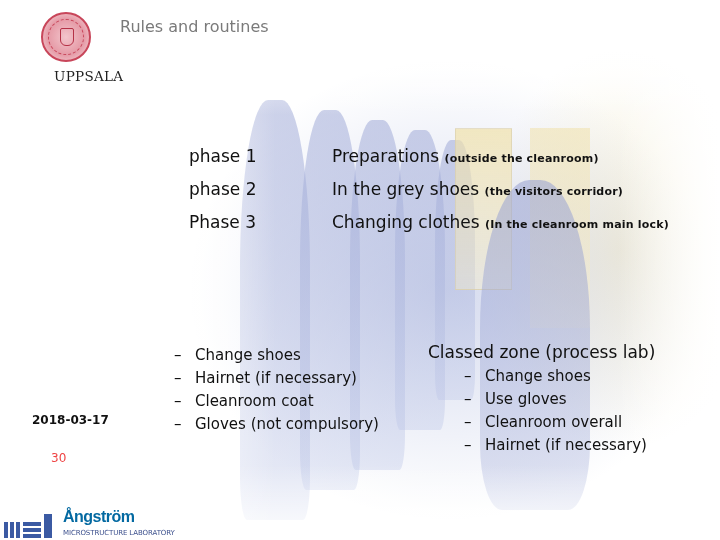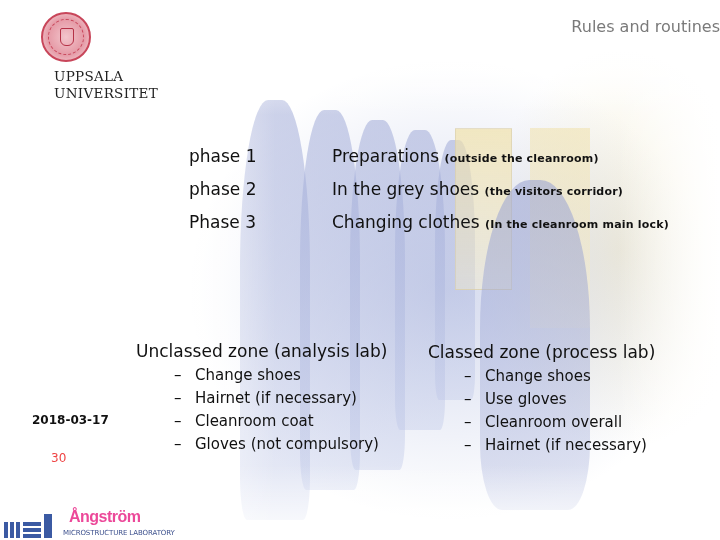--- a/index.html
+++ b/index.html
@@ -59,22 +59,22 @@
       border: 1px solid #b53247; border-radius: 2px 2px 6px 6px;
     }
     .uu-name {
       margin-top: 6px;
       font-family: "DejaVu Serif", serif; font-size: 13.5px; line-height: 17px; color: #222;
       letter-spacing: 0.3px;
       margin-left: 36px;
     }
 
     .title {
-      position: absolute; left: 0; width: 720px; top: 17px; text-align: right;
-      font-size: 16px; color: #7a7a7a; padding-left: 52px; box-sizing: border-box;
+      position: absolute; left: 0; width: 720px; top: 17px; text-align: left;
+      font-size: 16px; color: #7a7a7a; padding-left: 120px; box-sizing: border-box;
     }
     .subtitle {
       position: absolute; left: 160px; top: 93px; font-size: 17px; color: #111;
     }
 
     .phases { position: absolute; left: 189px; top: 146px; }
     .phase-row { position: relative; height: 33px; white-space: nowrap; }
     .phase-label { position: absolute; left: 0; top: 0; font-size: 17px; }
     .phase-desc { position: absolute; left: 143px; top: 0; font-size: 17px; }
     .phase-note { font-size: 11px; font-weight: bold; letter-spacing: 0.2px; }
@@ -93,21 +93,21 @@
     .zone-b { left: 428px; top: 342px; }
     .zone-b .zone-list { margin-left: 36px; }
     .zone-b .txt { left: 21px; }
 
     .date { position: absolute; left: 32px; top: 413px; font-size: 12px; color: #111; font-weight: bold; }
     .page-num { position: absolute; left: 51px; top: 451px; font-size: 12px; color: #ef4444; }
 
     .msl-logo { position: absolute; left: 4px; top: 508px; height: 32px; width: 160px; }
     .msl-bars { position: absolute; left: 0; top: 6px; width: 48px; height: 24px; }
     .msl-bars span { position: absolute; background: #3b5aa3; }
-    .msl-name { position: absolute; left: 59px; top: 0px; font-size: 16px; color: #ec4899; font-family: "Liberation Sans Narrow", "Liberation Sans", sans-serif; font-weight: bold; letter-spacing: -0.5px; margin-left: 6px; }
+    .msl-name { position: absolute; left: 59px; top: 0px; font-size: 16px; color: #0369a1; font-family: "Liberation Sans Narrow", "Liberation Sans", sans-serif; font-weight: bold; letter-spacing: -0.5px; }
     .msl-sub { position: absolute; left: 59px; top: 21px; font-size: 7px; color: #3b4f8c; letter-spacing: -0.1px; white-space: nowrap; }
   </style>
 </head>
 <body>
 
 <div class="slide">
 
   <div class="photo">
     <div class="coat" style="left:90px;top:60px;width:70px;height:420px;"></div>
     <div class="coat" style="left:150px;top:70px;width:60px;height:380px;"></div>
@@ -117,21 +117,20 @@
     <div class="door"></div>
     <div class="door2"></div>
     <div class="person"></div>
     <div class="fade"></div>
   </div>
 
   <div class="uu-logo">
     <div class="seal"></div>
     <div class="uu-name">
       <div>UPPSALA</div>
-      <div>UNIVERSITET</div>
     </div>
   </div>
 
   <div class="title">Rules and routines</div>
 
   <div class="phases">
     <div class="phase-row">
       <span class="phase-label">phase 1</span>
       <span class="phase-desc"><span>Preparations</span> <span class="phase-note">(outside the cleanroom)</span></span>
     </div>
@@ -139,21 +138,20 @@
       <span class="phase-label">phase 2</span>
       <span class="phase-desc"><span>In the grey shoes</span> <span class="phase-note">(the visitors corridor)</span></span>
     </div>
     <div class="phase-row">
       <span class="phase-label">Phase 3</span>
       <span class="phase-desc"><span>Changing clothes</span> <span class="phase-note">(In the cleanroom main lock)</span></span>
     </div>
   </div>
 
   <div class="zone zone-a">
-    <div class="zone-title">Unclassed zone (analysis lab)</div>
     <ul class="zone-list">
       <li><span class="dash">–</span><span class="txt">Change shoes</span>&nbsp;</li>
       <li><span class="dash">–</span><span class="txt">Hairnet (if necessary)</span>&nbsp;</li>
       <li><span class="dash">–</span><span class="txt">Cleanroom coat</span>&nbsp;</li>
       <li><span class="dash">–</span><span class="txt">Gloves (not compulsory)</span>&nbsp;</li>
     </ul>
   </div>
 
   <div class="zone zone-b">
     <div class="zone-title">Classed zone (process lab)</div>

